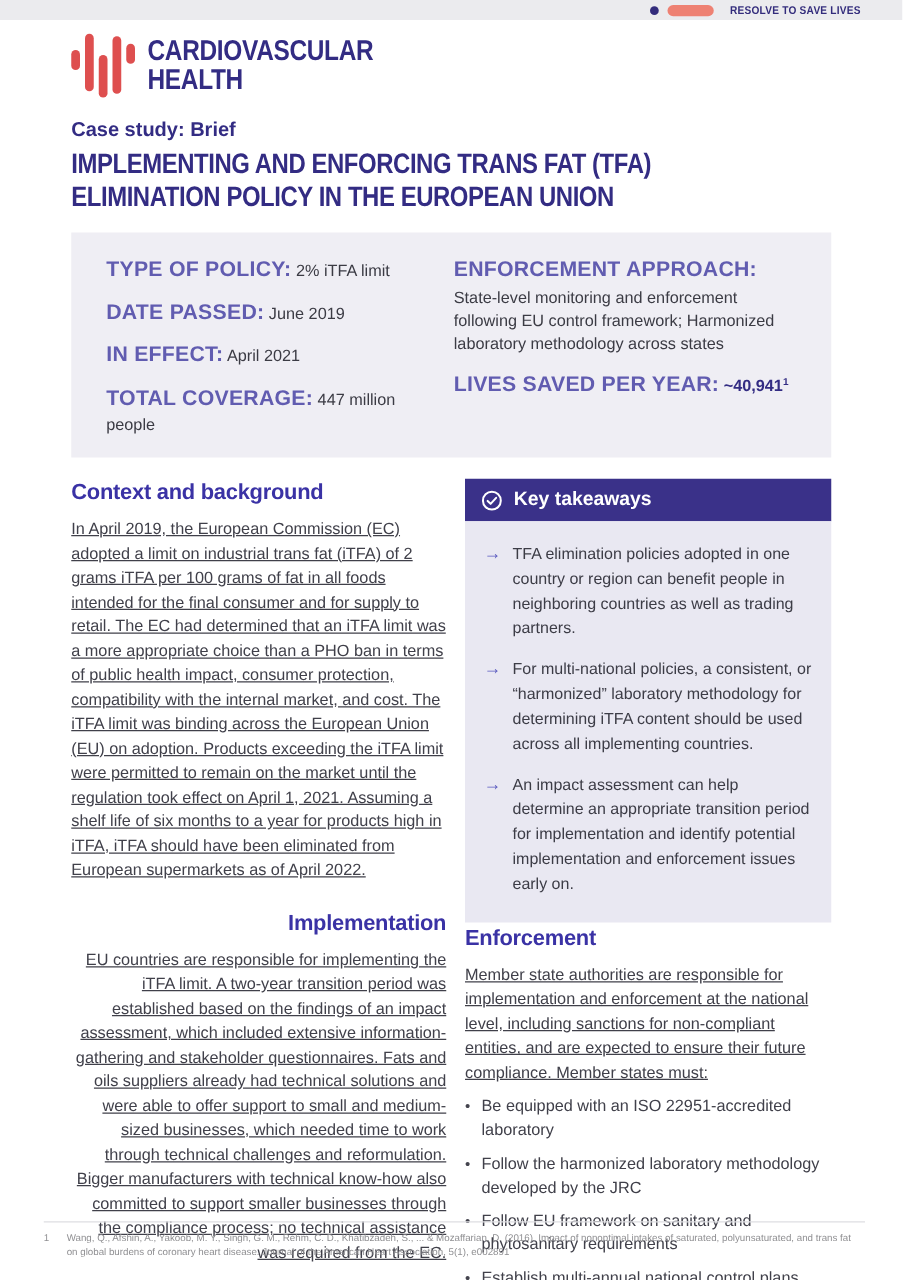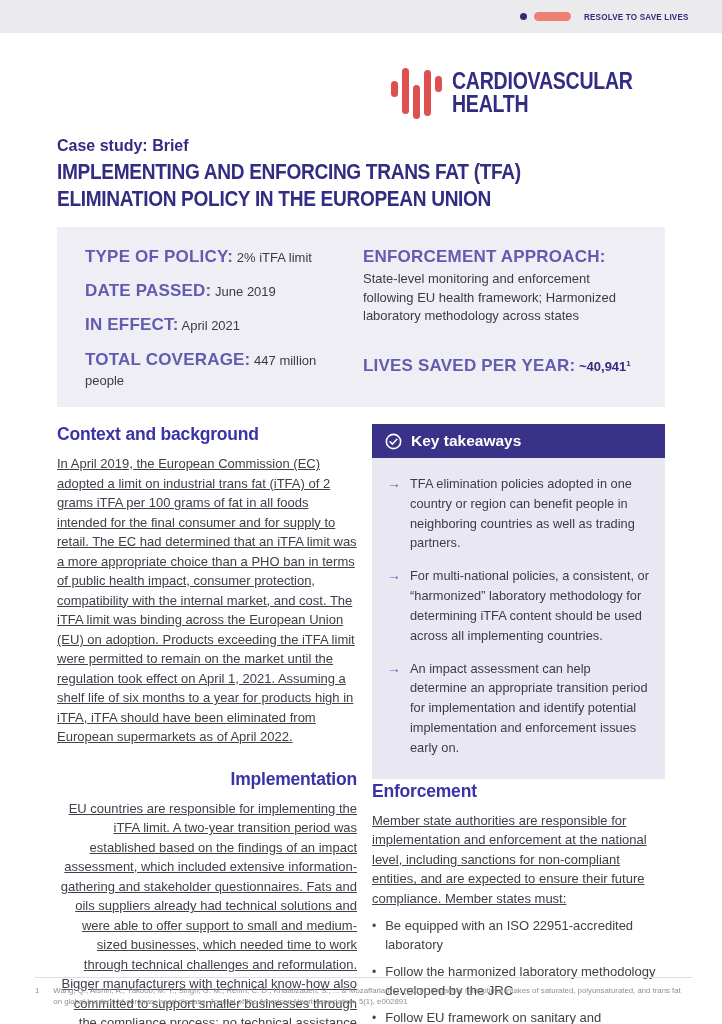--- a/index.html
+++ b/index.html
@@ -1,35 +1,35 @@
 <!DOCTYPE html>
 <html><head>
 <meta charset="utf-8">
 <style>
   * { margin: 0; padding: 0; box-sizing: border-box; }
   html, body { background: #ffffff; }
   body { font-family: "Liberation Sans", sans-serif; width: 722px; height: 1024px; position: relative; overflow: hidden; }
 
   .topbar {
-    height: 33px; background: #ebebee;
+    height: 16px; background: #ebebee;
     display: flex; align-items: center; justify-content: flex-end;
     padding-right: 22px; gap: 7px;
   }
   .topbar .dot { width: 7px; height: 7px; border-radius: 50%; background: #332c7c; }
   .topbar .pill { width: 37px; height: 9px; border-radius: 5px; background: #ee8173; margin-right: 6px; }
   .topbar .brand {
     font-size: 9px; font-weight: 800; color: #332c7c; letter-spacing: 0.2px;
     display: inline-block; transform: scaleX(0.9); transform-origin: 0 50%;
   }
 
   .condensed { display: inline-block; transform: scaleX(0.85); transform-origin: 0 50%; }
 
   .page { padding: 0 57px; }
 
-  .header { display: flex; justify-content: flex-end; padding-top: 32px; }
+  .header { display: flex; justify-content: flex-start; padding-top: 8px; }
   .logo { display: flex; align-items: center; gap: 10px; }
   .bars { display: flex; align-items: center; gap: 4px; height: 56px; }
   .bars span { width: 7px; border-radius: 4px; background: #de4f4f; display: block; }
   .bars .b1 { height: 16px; transform: translateY(-4px); }
   .bars .b2 { height: 46px; transform: translateY(-2px); }
   .bars .b3 { height: 34px; transform: translateY(9px); }
   .bars .b4 { height: 46px; transform: translateY(0); }
   .bars .b5 { height: 16px; transform: translateY(-9px); }
   .logo-text { font-size: 23px; font-weight: 800; color: #332c83; line-height: 0.98; letter-spacing: -0.3px; }
   .program { text-align: right; font-size: 10.5px; color: #4a43a5; line-height: 1.55; padding-top: 9px; }
@@ -40,21 +40,21 @@
 
   .infobox {
     margin-top: 15px; background: #efeef4;
     display: flex; gap: 26px; padding: 18px 28px 16px 28px;
   }
   .infobox .col-l { flex: 0 0 252px; }
   .infobox .col-r { flex: 1; }
   .inforow { margin-bottom: 9.5px; font-size: 13px; color: #3b3b44; line-height: 1.45; }
   .inforow:last-child { margin-bottom: 0; }
   .infolabel { color: #615cb0; font-weight: 700; font-size: 17px; letter-spacing: 0.2px; }
-  .lives-row { margin-top: 28px; }
+  .lives-row { margin-top: 11px; }
   .lives-val { font-weight: 700; color: #332c83; }
   .lives-val sup { font-size: 8px; }
 
   .columns { display: flex; justify-content: space-between; margin-top: 17px; }
   .col-left { width: 300px; }
   .col-right { width: 293px; }
 
   h2 { font-size: 17.5px; font-weight: 700; color: #3a32a5; margin-bottom: 9px; letter-spacing: -0.2px; }
   .bodytext { font-size: 13px; color: #40404a; line-height: 1.5; text-decoration: underline; }
   .section-gap { margin-top: 22px; text-align: right; }
@@ -127,21 +127,21 @@
         <span>April 2021</span>
       </div>
       <div class="inforow">
         <span class="infolabel">TOTAL COVERAGE:</span>
         <span>447 million people</span>
       </div>
     </div>
     <div class="col-r">
       <div class="inforow">
         <span class="infolabel">ENFORCEMENT APPROACH:</span>
-        <span>State-level monitoring and enforcement following EU health framework; Harmonized laboratory methodology across states</span>
+        <span>State-level monitoring and enforcement following EU control framework; Harmonized laboratory methodology across states</span>
       </div>
       <div class="inforow lives-row">
         <span class="infolabel">LIVES SAVED PER YEAR:</span>
         <span class="lives-val"><span>~40,941</span><sup>1</sup></span>
       </div>
     </div>
   </div>
 
   <div class="columns">
     <div class="col-left">

